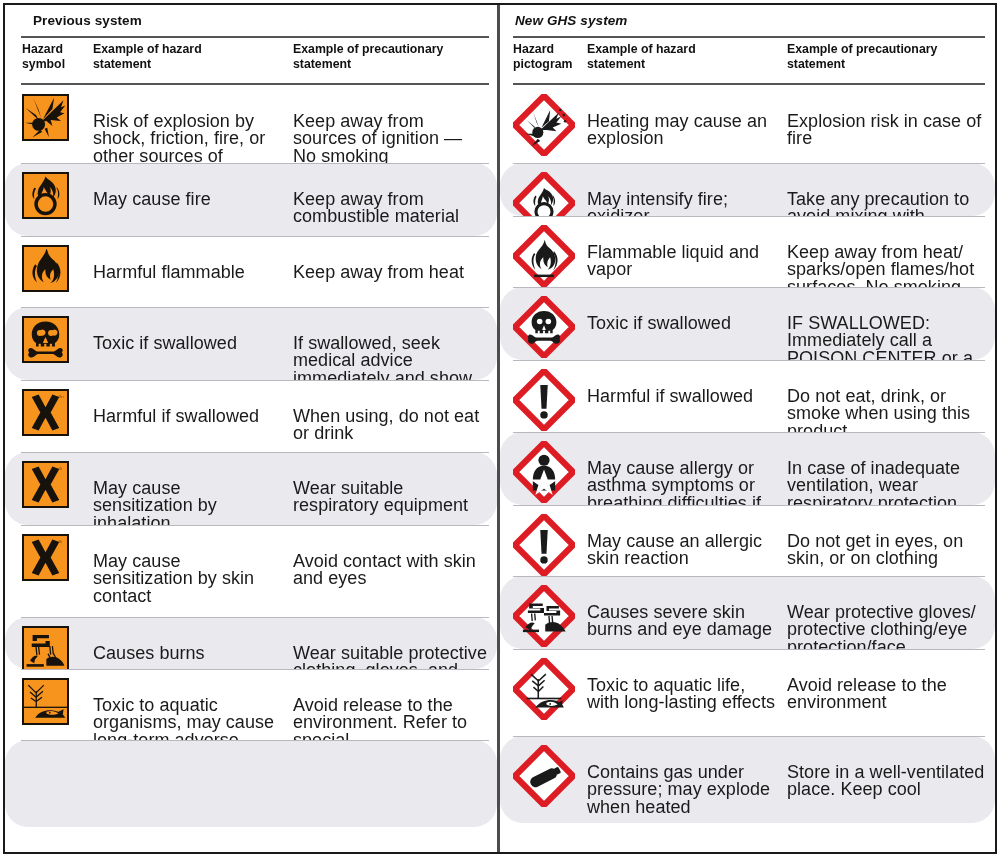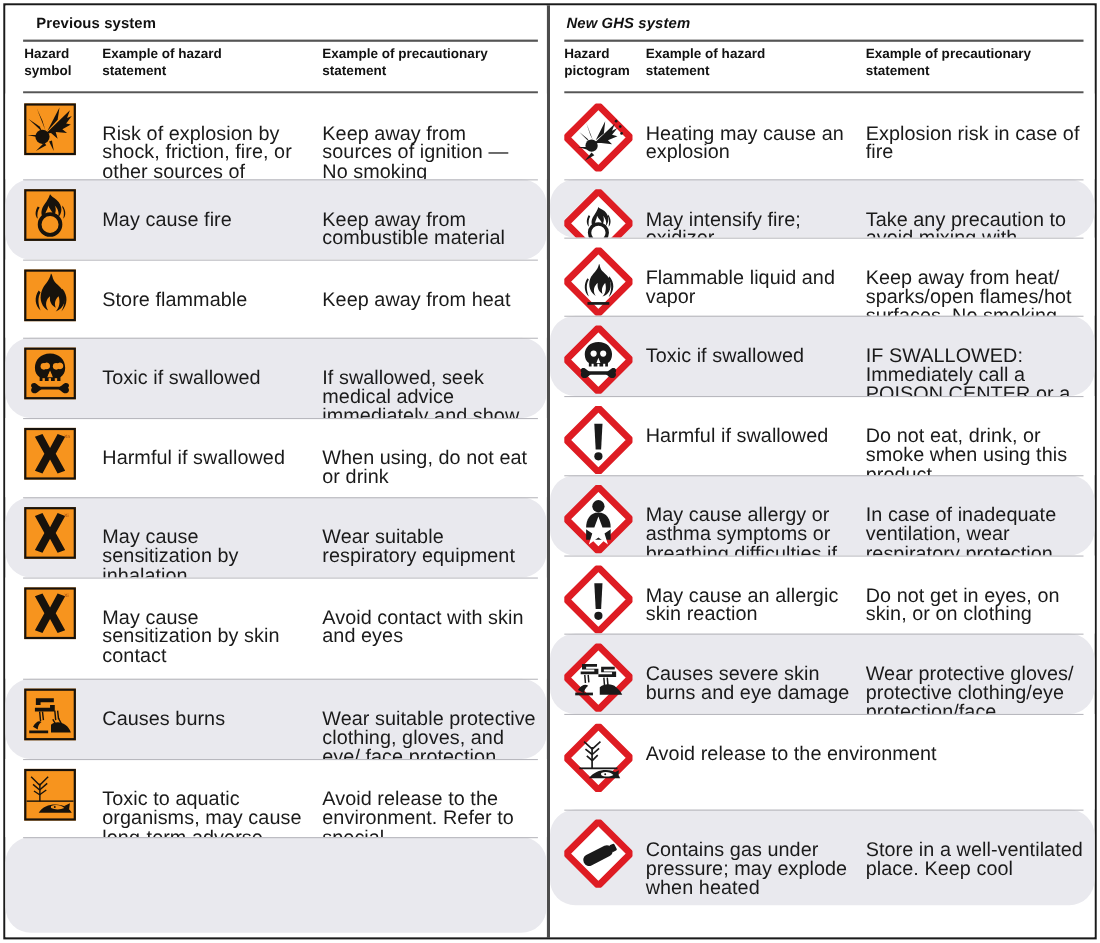--- a/index.html
+++ b/index.html
@@ -206,21 +206,21 @@
             <span class="sq">
               <svg width="43" height="43" viewBox="0 0 100 100">
                 <g fill="#17120c">
                   <path d="M52 4 C48 22 36 28 32 42 C26 60 34 76 46 82 C38 70 42 58 50 52 C48 64 54 72 62 76 C58 66 62 58 68 52 C72 64 70 76 62 84 C80 78 86 58 78 42 C72 30 60 26 56 14 C55 10 54 6 52 4 Z"></path>
                   <path d="M26 40 C16 54 18 72 30 82 C24 68 24 54 30 44 Z"></path>
                   <path d="M76 36 C88 50 88 70 74 84 C82 70 82 54 74 42 Z"></path>
                 </g>
               </svg>
             </span>
           </div>
-          <div class="c2 cell-text">Store flammable</div>
+          <div class="c2 cell-text">Harmful flammable</div>
           <div class="c3 cell-text">Keep away from heat</div>
         </div>
 
         <div class="row alt" style="height:73px">
           <div class="sep"></div>
           <div class="c1 pictocell">
             <span class="sq">
               <svg width="43" height="43" viewBox="0 0 100 100">
                 <g fill="#17120c">
                   <path d="M50 8 C30 8 18 22 18 38 C18 48 22 54 28 58 L28 66 L72 66 L72 58 C78 54 82 48 82 38 C82 22 70 8 50 8 Z M36 34 A7 7 0 1 1 36 34.01 M64 34 A7 7 0 1 1 64 34.01 M50 46 L44 58 L56 58 Z" fill-rule="evenodd"></path>
@@ -280,21 +280,21 @@
                   <path d="M18 14 L34 8 L50 38 L66 8 L82 14 L62 50 L82 86 L66 92 L50 62 L34 92 L18 86 L38 50 Z"></path>
                   <text x="80" y="16" font-size="10" fill="#8b3a0a" font-family="sans-serif">Xi</text>
                 </g>
               </svg>
             </span>
           </div>
           <div class="c2 cell-text">May cause sensitization by skin contact</div>
           <div class="c3 cell-text">Avoid contact with skin and eyes</div>
         </div>
 
-        <div class="row alt" style="height:73px">
+        <div class="row alt" style="height:52px">
           <div class="sep"></div>
           <div class="c1 pictocell">
             <span class="sq">
               <svg width="43" height="43" viewBox="0 0 100 100">
                 <g fill="#17120c">
                   <path d="M20 16 L58 16 L58 24 L30 24 L30 30 L60 30 L60 44 L18 44 L18 36 L50 36 L50 30 L20 30 Z"></path>
                   <path d="M28 44 L30 64 M34 44 L36 62" stroke="#17120c" stroke-width="3"></path>
                   <path d="M60 42 L62 62 M66 42 L68 60" stroke="#17120c" stroke-width="3"></path>
                   <path d="M14 76 C20 66 26 62 32 66 C26 70 24 76 24 82 Z"></path>
                   <path d="M6 84 L46 84 L46 90 L6 90 Z"></path>
@@ -532,20 +532,21 @@
                   <path d="M42 66 L42 34 L39.5 34 L39.5 66 Z"></path>
                   <path d="M41 37 L29 26 M41 37 L53 26 M41 45 L31 37 M41 45 L51 36 M41 54 L33 47 M41 54 L49 46" stroke="#1a1a1a" stroke-width="2.4" fill="none"></path>
                   <path d="M36 80 C44 69 58 66 70 69 C76 71 80 75 82 80 Z"></path>
                   <path d="M54 72 C61 69 68 71 72 75 C66 78 58 78 54 75 Z" fill="#ffffff"></path>
                   <circle cx="60" cy="74" r="1.4"></circle>
                   <path d="M72 72 L80 68 L79 78 Z"></path>
                 </g>
               </svg>
             </span>
           </div>
+          <div class="c2 cell-text">Toxic to aquatic life, with long-lasting effects</div>
           <div class="c3 cell-text">Avoid release to the environment</div>
         </div>
 
         <div class="row alt" style="height:87px">
           <div class="sep"></div>
           <div class="c1 pictocell">
             <span class="dia">
               <svg width="62" height="62" viewBox="0 0 100 100">
                 <polygon points="50,3 97,50 50,97 3,50" fill="#ffffff" stroke="#de1c23" stroke-width="10"></polygon>
                 <g fill="#1a1a1a">

